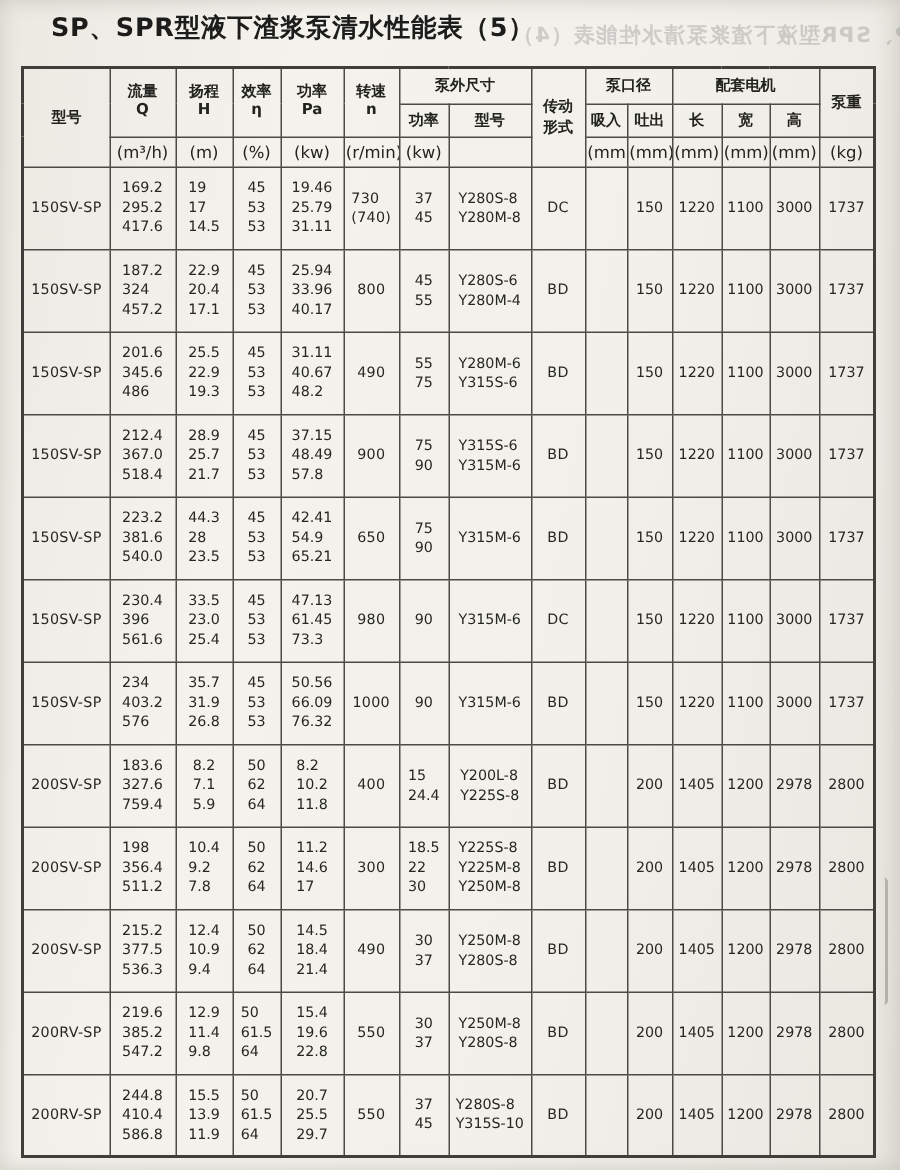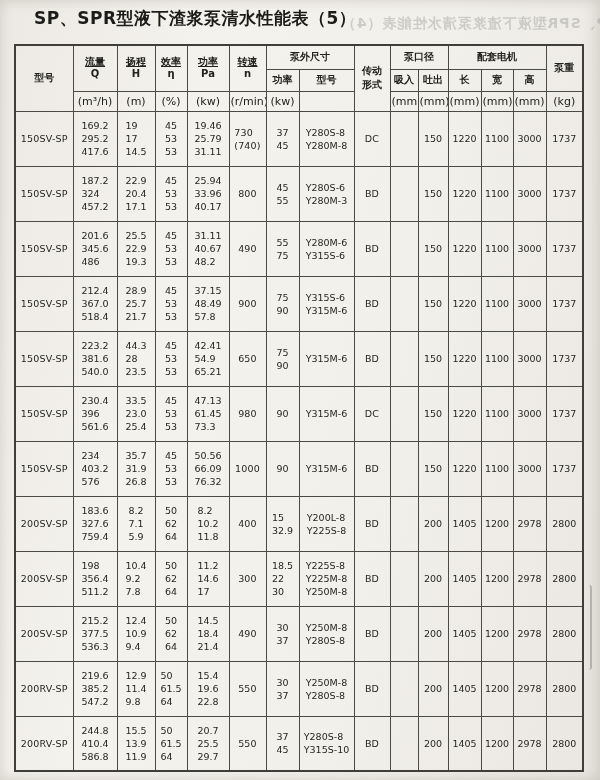--- a/index.html
+++ b/index.html
@@ -39,21 +39,21 @@
     text-align:center; vertical-align:middle; padding:0 1px;
     overflow:hidden;
   }
   table.perf { border:2px solid #403e3a; }
   thead th { font-size:10px; font-weight:bold; color:#22221f; }
   thead tr.r1 th { height:24px; }
   thead tr.r2 th { height:22px; }
   thead tr.r3 th { height:20px; font-size:11px; font-weight:normal; }
   .hdr-two { line-height:12px; }
   .hdr-two .sym { display:block; font-size:10px; }
-  .hdr-two .nm { display:block;text-decoration:underline; }
+  .hdr-two .nm { display:block; }
   .pre { white-space:pre-line; }
   tbody td { height:55px; font-size:9.5px; line-height:13px; color:#262623; }
   .blk { display:inline-block; text-align:left; white-space:pre-line; }
   td.c-model, td.c-drive, td.c-n { letter-spacing:.2px; }
 </style>
 </head>
 <body>
 
 <div class="page">
 
@@ -175,21 +175,21 @@
     <td><span class="blk">45
 53
 53</span></td>
     <td><span class="blk">25.94
 33.96
 40.17</span></td>
     <td class="c-n"><span class="blk">800</span></td>
     <td><span class="blk">45
 55</span></td>
     <td><span class="blk">Y280S-6
-Y280M-3</span></td>
+Y280M-4</span></td>
     <td class="c-drive"><span class="blk">BD</span></td>
     <td><span class="blk"></span></td>
     <td><span class="blk">150</span></td>
     <td><span class="blk">1220</span></td>
     <td><span class="blk">1100</span></td>
     <td><span class="blk">3000</span></td>
     <td><span class="blk">1737</span></td>
   </tr>
 
   <tr>
@@ -336,21 +336,21 @@
 7.1
 5.9</span></td>
     <td><span class="blk">50
 62
 64</span></td>
     <td><span class="blk">8.2
 10.2
 11.8</span></td>
     <td class="c-n"><span class="blk">400</span></td>
     <td><span class="blk">15
-32.9</span></td>
+24.4</span></td>
     <td><span class="blk">Y200L-8
 Y225S-8</span></td>
     <td class="c-drive"><span class="blk">BD</span></td>
     <td><span class="blk"></span></td>
     <td><span class="blk">200</span></td>
     <td><span class="blk">1405</span></td>
     <td><span class="blk">1200</span></td>
     <td><span class="blk">2978</span></td>
     <td><span class="blk">2800</span></td>
   </tr>

